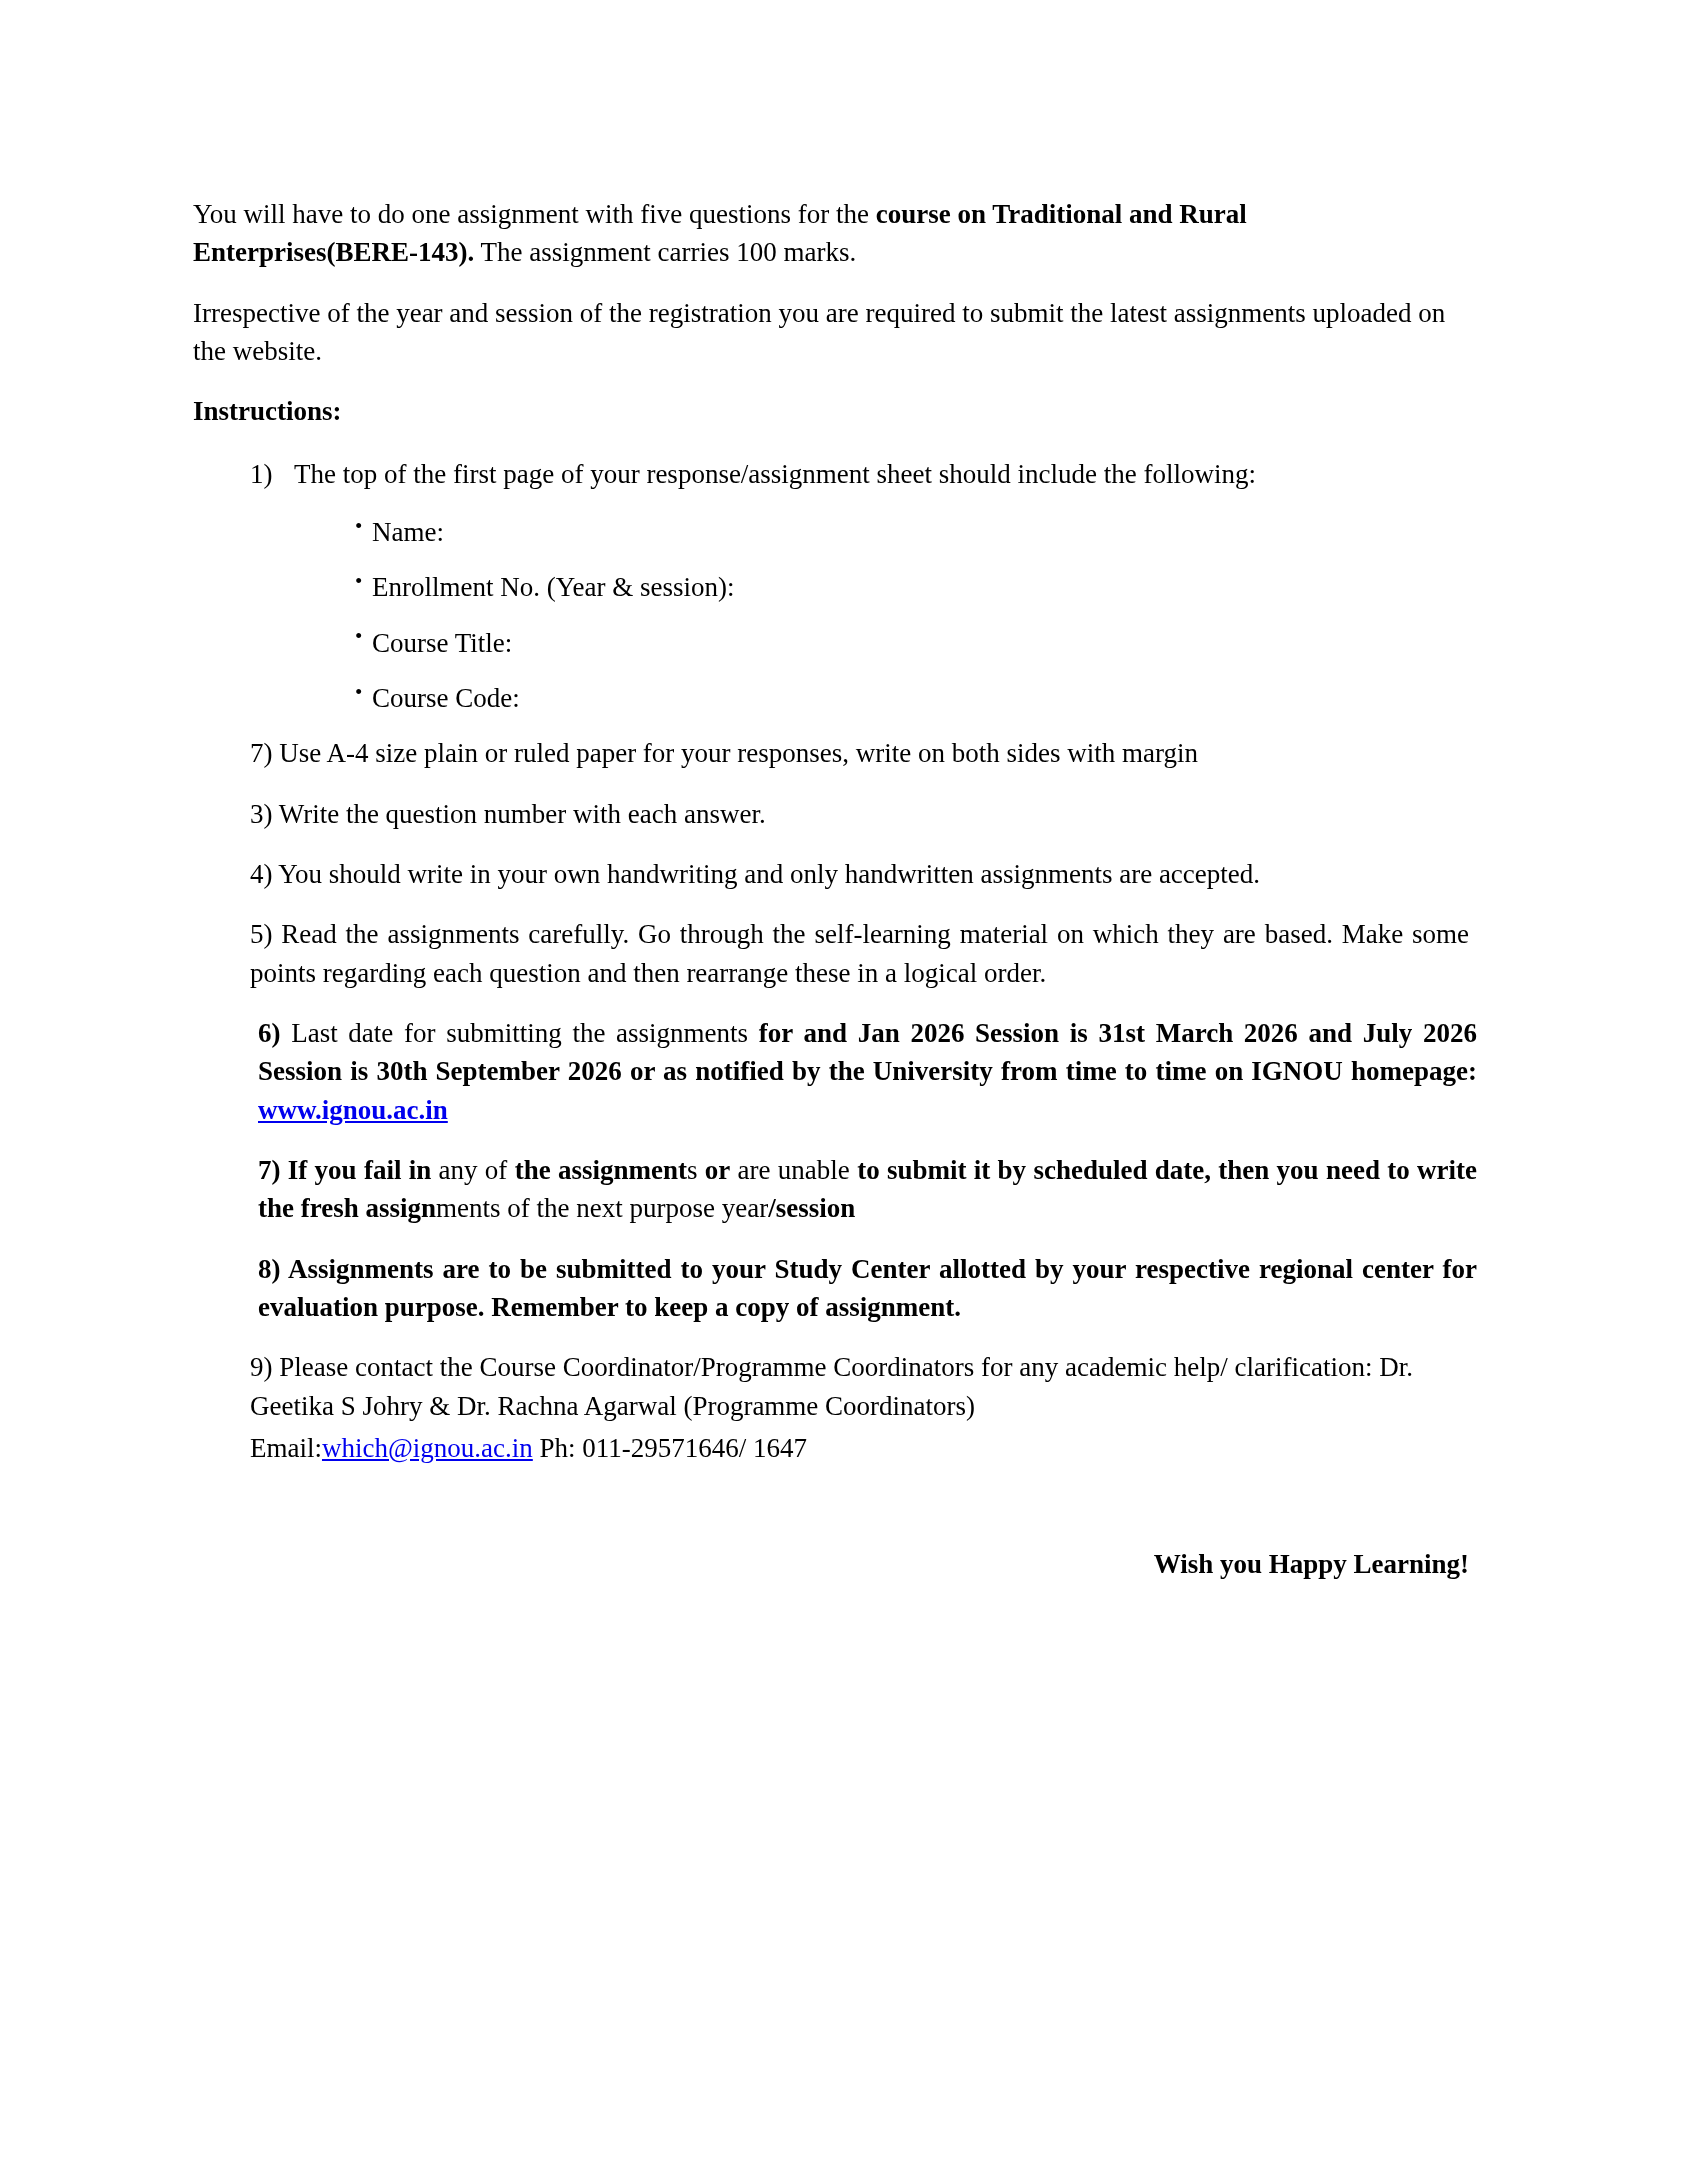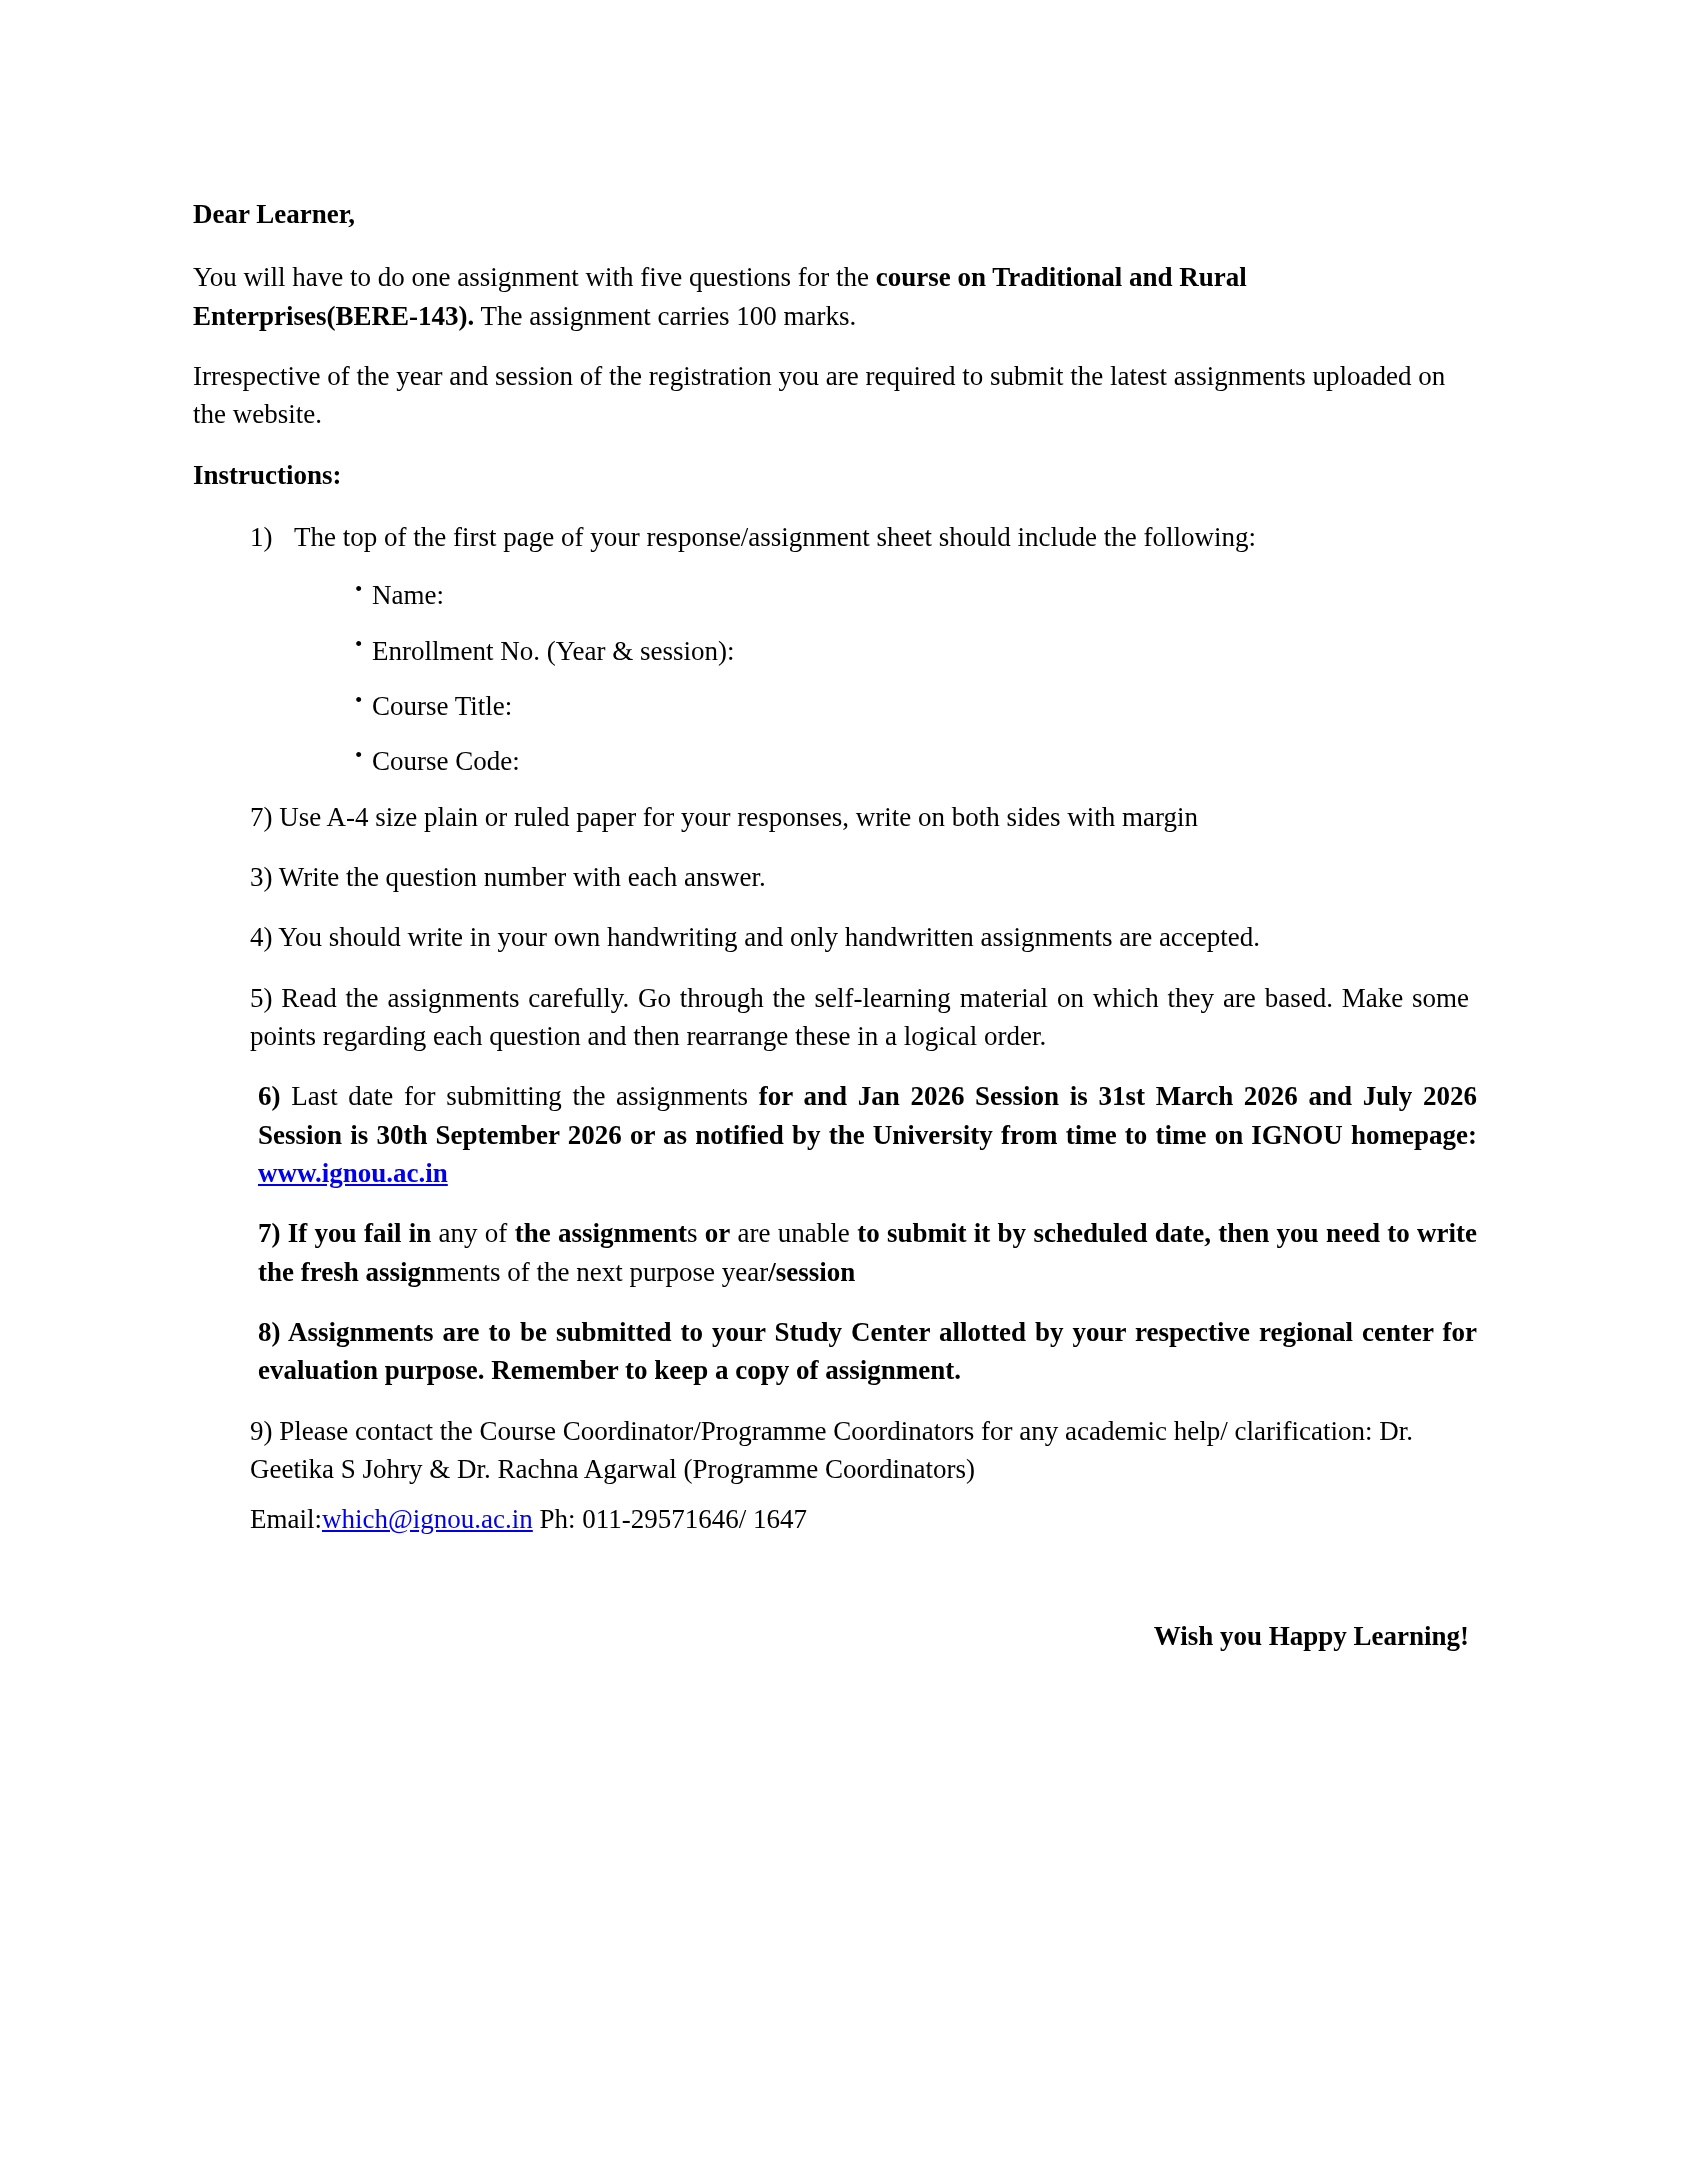--- a/index.html
+++ b/index.html
@@ -83,29 +83,28 @@
     color: #0000ee;
     text-decoration: underline;
     font-weight: bold;
   }
   .closing {
     font-weight: bold;
     margin-left: 57px;
     margin-top: 78px;
     text-align: right;
   }
-  .tight { margin-bottom: 12px; }
+  .tight { margin-bottom: 4px; }
 </style>
 </head>
 <body>
 
 <div class="page">
   <div class="doc">
 
-    <p class="salutation">Dear Learner,</p>
 
     <p class="intro-paragraph"><span>You will have to do one assignment with five questions for the </span><span class="b">course on Traditional and Rural Enterprises</span><span class="b">(BERE-143).</span><span> The assignment carries 100 marks.</span></p>
 
     <p>Irrespective of the year and session of the registration you are required to submit the latest assignments uploaded on the website.</p>
 
     <p class="instructions-head">Instructions:</p>
 
     <p class="item-1"><span class="marker">1)</span><span>The top of the first page of your response/assignment sheet should include the following:</span></p>
 
     <ul class="bullet-list">

